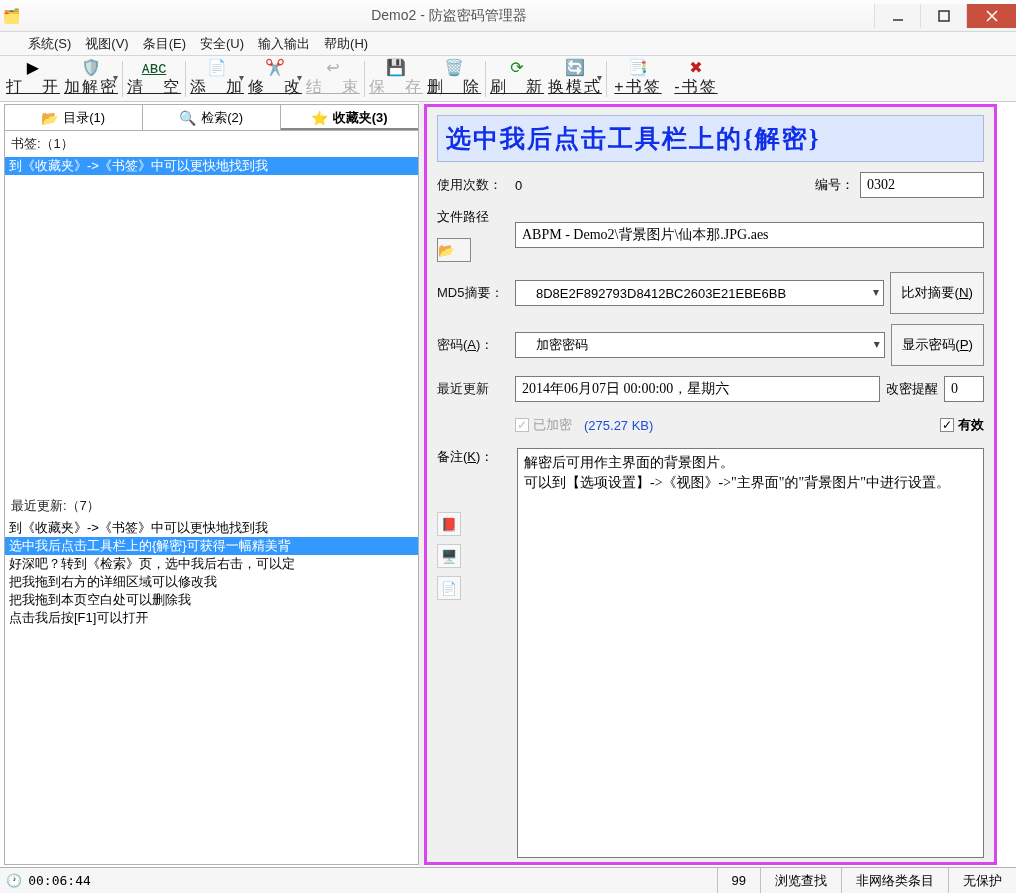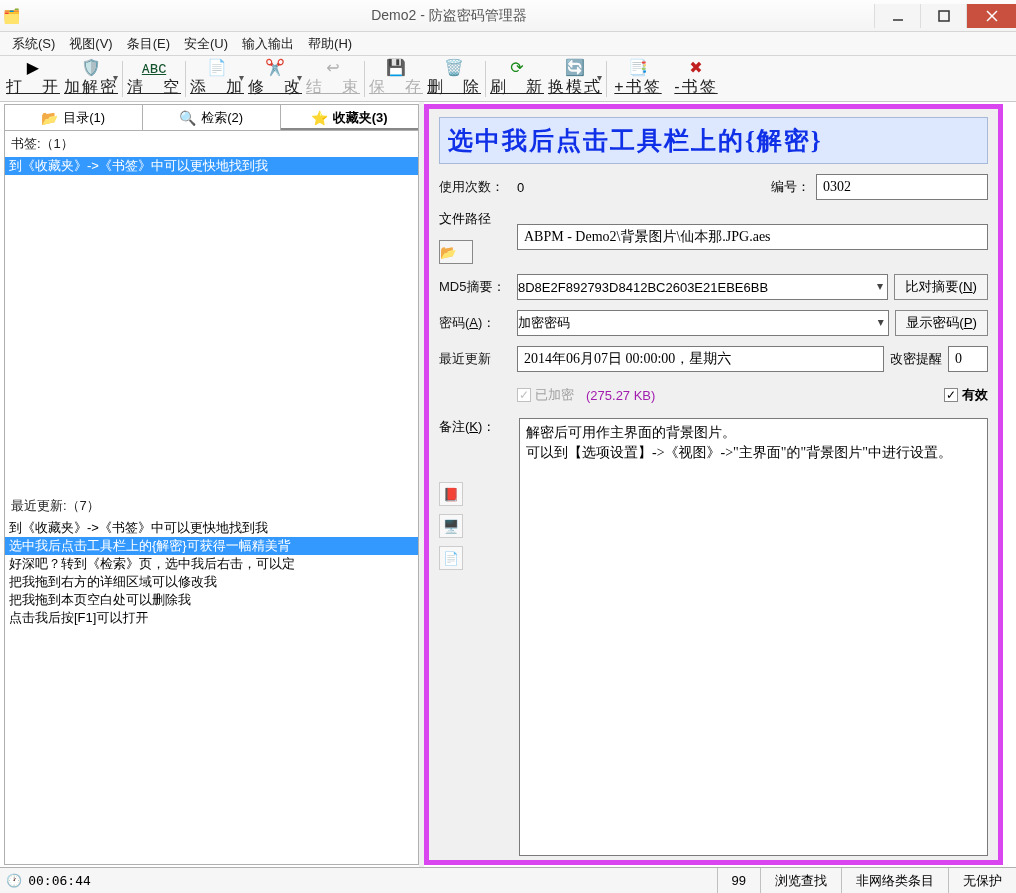--- a/index.html
+++ b/index.html
@@ -22,39 +22,39 @@
 }
 .titlebar .app-icon { width: 24px; text-align:center; font-size:14px; }
 .titlebar .title { flex:1; text-align:center; color:#555; font-size:14px; }
 .winbtns { display:flex; }
 .winbtn { width:46px; height:24px; display:flex; align-items:center; justify-content:center; border-left:1px solid #ddd; background:#f5f5f5; }
 .winbtn.min, .winbtn.max { color:#333; }
 .winbtn.close { background:#c94f3e; color:#fff; width:50px; }
 
 .menubar {
   height:24px; background:#f8f8f8; border-bottom:1px solid #d6d6d6;
-  display:flex; align-items:center; padding:0 6px; gap:2px;
+  display:flex; align-items:center; padding:0 22px; gap:2px;
 }
 .menuitem { padding:2px 6px; color:#222; }
 
 .toolbar {
   height:46px; background:#f8f8f8; border-bottom:1px solid #c8c8c8;
   display:flex; align-items:center; padding:0 4px;
 }
 .tbtn { display:flex; flex-direction:column; align-items:center; justify-content:center; width:58px; height:42px; position:relative;}
 .tbtn .icon { height:18px; font-size:16px; line-height:18px; }
 .tbtn .label { font-size:16px; color:#222; letter-spacing:2px;text-decoration:underline;}
 .tbtn.disabled .label, .tbtn.disabled .icon { color:#b0b0b0; }
 .tbtn .dd { position:absolute; right:2px; top:14px; font-size:10px; color:#555; }
 .tsep { width:1px; height:36px; background:#d0d0d0; margin:0 2px; }
 
 .main { display:flex; height:calc(893px - 32px - 24px - 46px - 26px); }
 .leftpane { width:415px; border:1px solid #b0b0b0; margin:2px 0 2px 4px; display:flex; flex-direction:column; background:#fff;}
 .splitter { width:5px; background:#f0f0f0; cursor:col-resize; }
-.rightpane { flex:1; border:5px solid #d946ef; margin:2px 13px 2px 0; background:#f0f0f0; display:flex; flex-direction:column; padding:0; position:relative;}
+.rightpane { flex:1; border:3px solid #d946ef; margin:2px 19px 2px 0; background:#f0f0f0; display:flex; flex-direction:column; padding:0; position:relative;}
 
 .lefttabs { height:26px; display:flex; border-bottom:1px solid #b0b0b0; background:#fff; }
 .lefttab { flex:1; display:flex; align-items:center; justify-content:center; gap:4px; border-right:1px solid #b0b0b0; background:#fff; }
 .lefttab:last-child { border-right:none; }
 .lefttab.active { background:#fff; font-weight:bold; box-shadow: inset 0 -2px 0 #888;}
 .lefttab .icon { font-size:14px; }
 
 .sectionlabel { padding:4px 6px; color:#222; }
 .listbox { border:none; overflow:auto; flex:0 0 auto; background:#fff; }
 .listbox.top { height:336px; }
@@ -64,23 +64,23 @@
 
 .rp-inner { padding:8px 10px 4px 10px; display:flex; flex-direction:column; gap:10px; height:100%; }
 .bigtitle {
   background:#dde8ff; border:1px solid #a8b8d8; padding:6px 8px;
   font-family: KaiTi, STKaiti, serif; font-size:25px; color:#1030e8; font-weight:bold;
   letter-spacing:2px; white-space:nowrap; overflow:hidden;
 }
 .row { display:flex; align-items:center; gap:6px; }
 .lbl { min-width:72px; color:#111; }
 .inp { border:1px solid #7a7a7a; background:#fff; height:26px; padding:2px 6px; font-size:14px; font-family:SimSun,serif; }
-.btn { border:1px solid #888; background:#f5f5f5; height:26px; padding:1px 10px; display:inline-flex; align-items:center; }
+.btn { border:1px solid #888; background:#f5f5f5; height:42px; padding:1px 10px; display:inline-flex; align-items:center; }
 .btn u { text-decoration:underline; }
-.select { border:1px solid #7a7a7a; background:#fff; height:26px; display:flex; align-items:center; padding:0 0; position:relative; }
+.select { border:1px solid #7a7a7a; background:#fff; height:26px; display:flex; align-items:center; padding:0 20px; position:relative; }
 .select .arrow { position:absolute; right:4px; top:4px; font-size:12px; color:#444; }
 .checkbox { display:inline-flex; align-items:center; gap:4px; }
 .checkbox .box { width:14px; height:14px; border:1px solid #888; display:inline-flex; align-items:center; justify-content:center; font-size:12px; background:#fff;}
 .checkbox.disabled { color:#a0a0a0; }
 .checkbox.disabled .box { border-color:#c0c0c0; color:#c0c0c0;}
 .remarkrow { display:flex; flex:1; gap:8px; }
 .remarkleft { width:72px; display:flex; flex-direction:column; gap:8px; }
 .remarkarea { flex:1; border:1px solid #7a7a7a; background:#fff; padding:4px 6px; font-size:14px; font-family:SimSun,serif; overflow-y:scroll; line-height:20px; }
 .miniicon { width:24px; height:24px; border:1px solid #ccc; background:#f8f8f8; display:flex; align-items:center; justify-content:center; }
 
@@ -220,21 +220,21 @@
 
   <div class="rightpane">
     <div class="rp-inner">
       <div class="bigtitle">选中我后点击工具栏上的{解密}</div>
 
       <div class="row">
         <span class="lbl">使用次数：</span>
         <span>0</span>
         <span style="flex:1"></span>
         <span>编号：</span>
-        <input class="inp" style="width: 172px;" value="0302">
+        <input class="inp" style="width: 124px;" value="0302">
       </div>
 
       <div class="row">
         <div style="display:flex;flex-direction:column;gap:12px;width:72px">
           <span>文件路径</span>
           <button class="btn" style="width:34px;height:24px;padding:0">
               <span>📂</span>
             </button>
         </div>
         <input class="inp" style="flex: 1 1 0%;" value="ABPM - Demo2\背景图片\仙本那.JPG.aes">
@@ -268,21 +268,21 @@
         <span>改密提醒</span>
         <input class="inp" style="width: 40px;" value="0">
       </div>
 
       <div class="row" style="padding:4px 0">
         <span style="width:72px"></span>
         <span class="checkbox disabled">
           <span class="box">✓</span>
             <span>已加密</span>
         </span>
-        <span style="color:#a21caf;margin-left:6px">(275.27 KB)</span>
+        <span style="color:#1d4ed8;margin-left:6px">(275.27 KB)</span>
         <span style="flex:1"></span>
         <span class="checkbox">
           <span class="box">✓</span>
             <b><span>有效</span></b>
         </span>
       </div>
 
       <div class="remarkrow">
         <div class="remarkleft">
           <span>备注(<u>K</u>)：</span>

